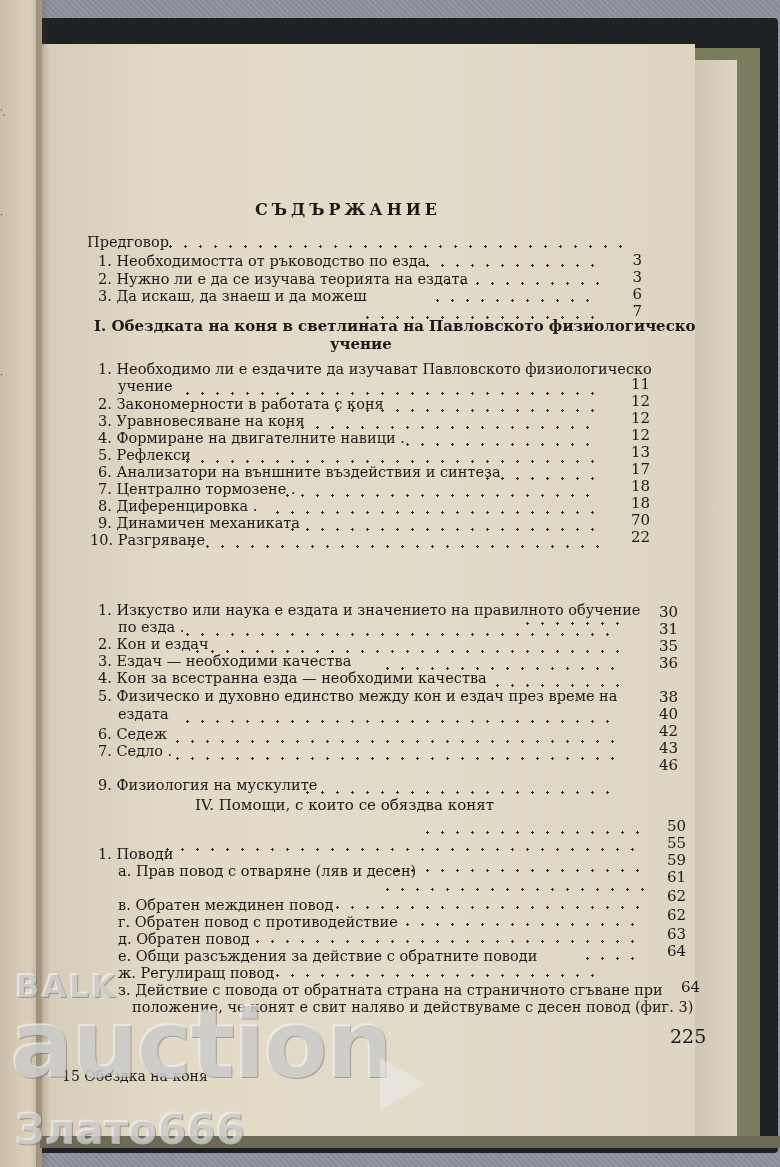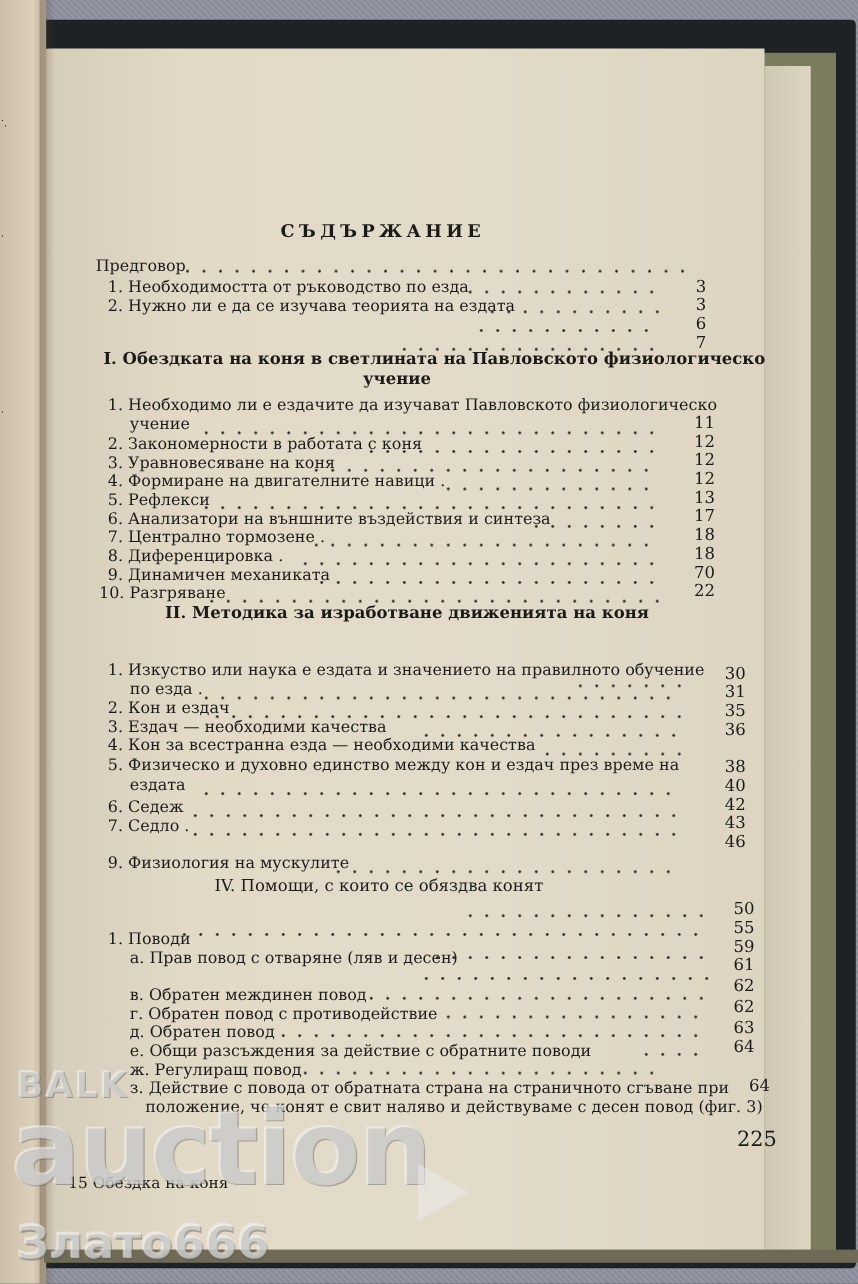--- a/index.html
+++ b/index.html
@@ -105,20 +105,24 @@
     </div>
 
   <div class="row" style="left:98px;top:253px">
     <span>1.</span>
     <span>Необходимостта от ръководство по езда</span>
   </div>
   <div class="row" style="left:98px;top:271px">
     <span>2.</span>
     <span>Нужно ли е да се изучава теорията на ездата</span>
   </div>
+  <div class="row" style="left:98px;top:288px">
+    <span>3.</span>
+    <span>Да искаш, да знаеш и да можеш</span>
+  </div>
   <div class="num" style="left:612px;top:251px">3</div>
   <div class="num" style="left:612px;top:268px">3</div>
   <div class="num" style="left:612px;top:285px">6</div>
   <div class="num" style="left:612px;top:302px">7</div>
   <div class="row" style="left:420px;top:253px;width:180px">
       <span class="leader" style="left:0;width:180px"></span>
     </div>
   <div class="row" style="left:440px;top:271px;width:160px">
       <span class="leader" style="left:0;width:160px"></span>
     </div>
@@ -179,21 +183,20 @@
   <div class="num" style="left:620px;top:392px">12</div>
   <div class="num" style="left:620px;top:409px">12</div>
   <div class="num" style="left:620px;top:426px">12</div>
   <div class="num" style="left:620px;top:443px">13</div>
   <div class="num" style="left:620px;top:460px">17</div>
   <div class="num" style="left:620px;top:477px">18</div>
   <div class="num" style="left:620px;top:494px">18</div>
   <div class="num" style="left:620px;top:511px">70</div>
   <div class="num" style="left:620px;top:528px">22</div>
 
-  <div class="section" style="left:150px;top:548px">II. Методика за изработване движенията на коня</div>
 
   <div class="row" style="left:98px;top:602px"><span>1.</span> <span>Изкуство или наука е ездата и значението на правилното обучение</span></div>
   <div class="row" style="left:118px;top:619px"><span>по езда .</span></div>
   <div class="row" style="left:98px;top:636px"><span>2.</span> <span>Кон и ездач</span></div>
   <div class="row" style="left:98px;top:653px"><span>3.</span> <span>Ездач — необходими качества</span></div>
   <div class="row" style="left:98px;top:670px"><span>4.</span> <span>Кон за всестранна езда — необходими качества</span></div>
   <div class="row" style="left:98px;top:688px"><span>5.</span> <span>Физическо и духовно единство между кон и ездач през време на</span></div>
   <div class="row" style="left:118px;top:706px"><span>ездата</span></div>
   <div class="row" style="left:98px;top:726px"><span>6.</span> <span>Седеж</span></div>
   <div class="row" style="left:98px;top:743px"><span>7.</span> <span>Седло .</span></div>

